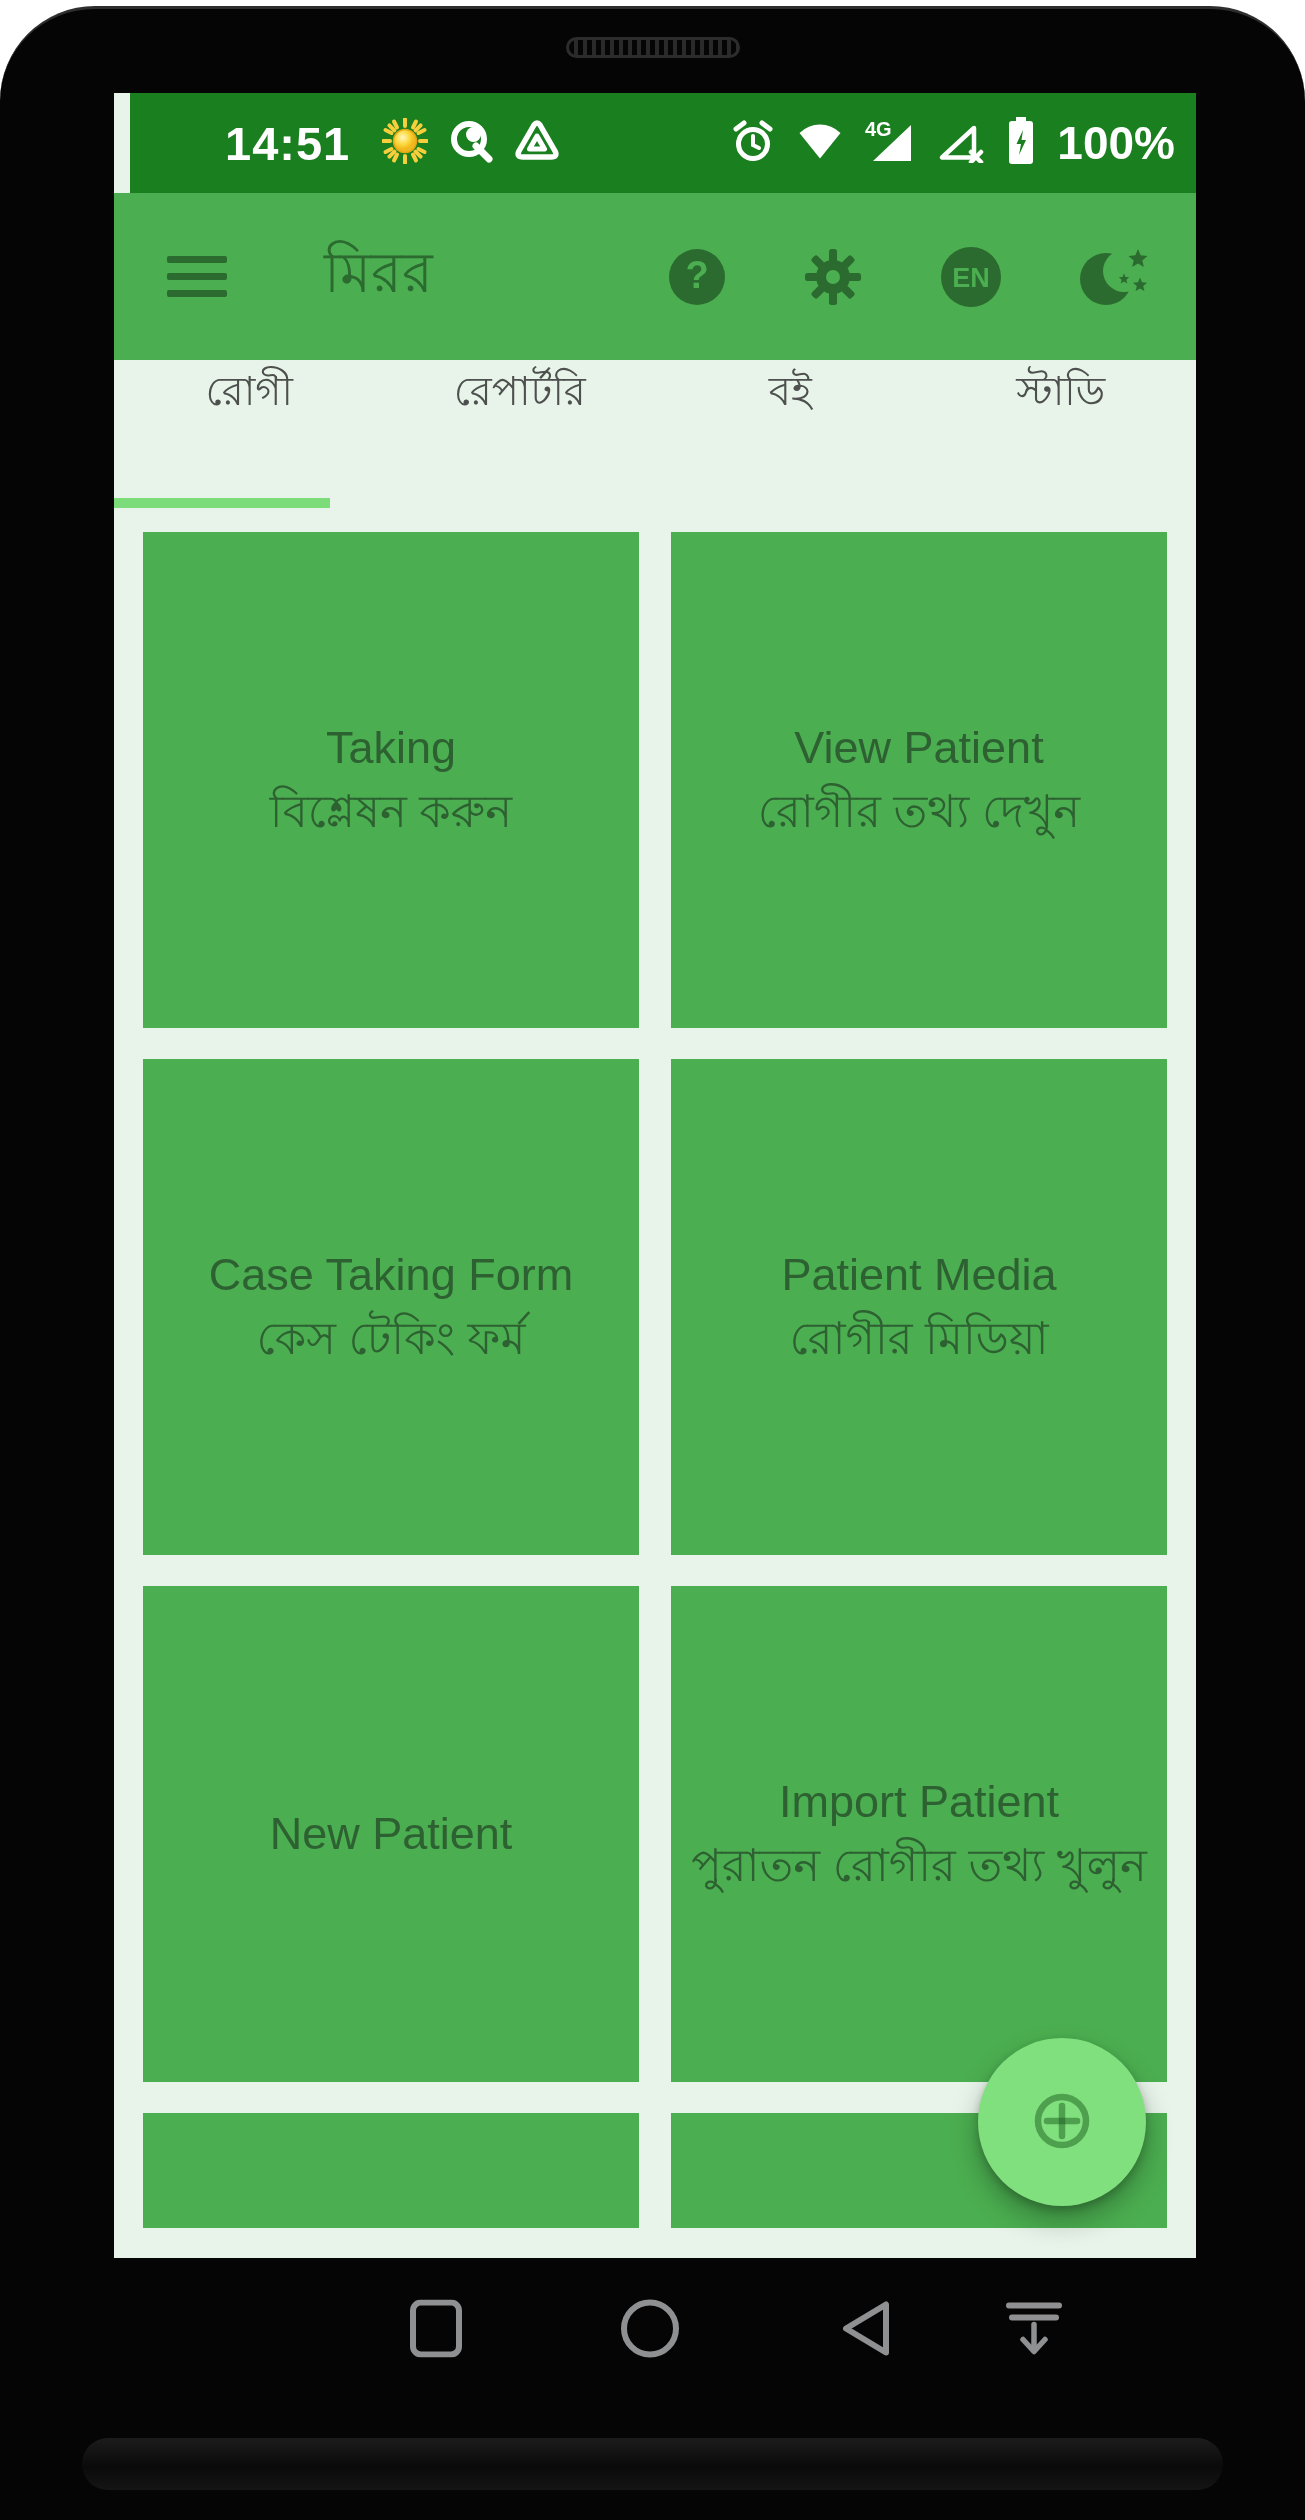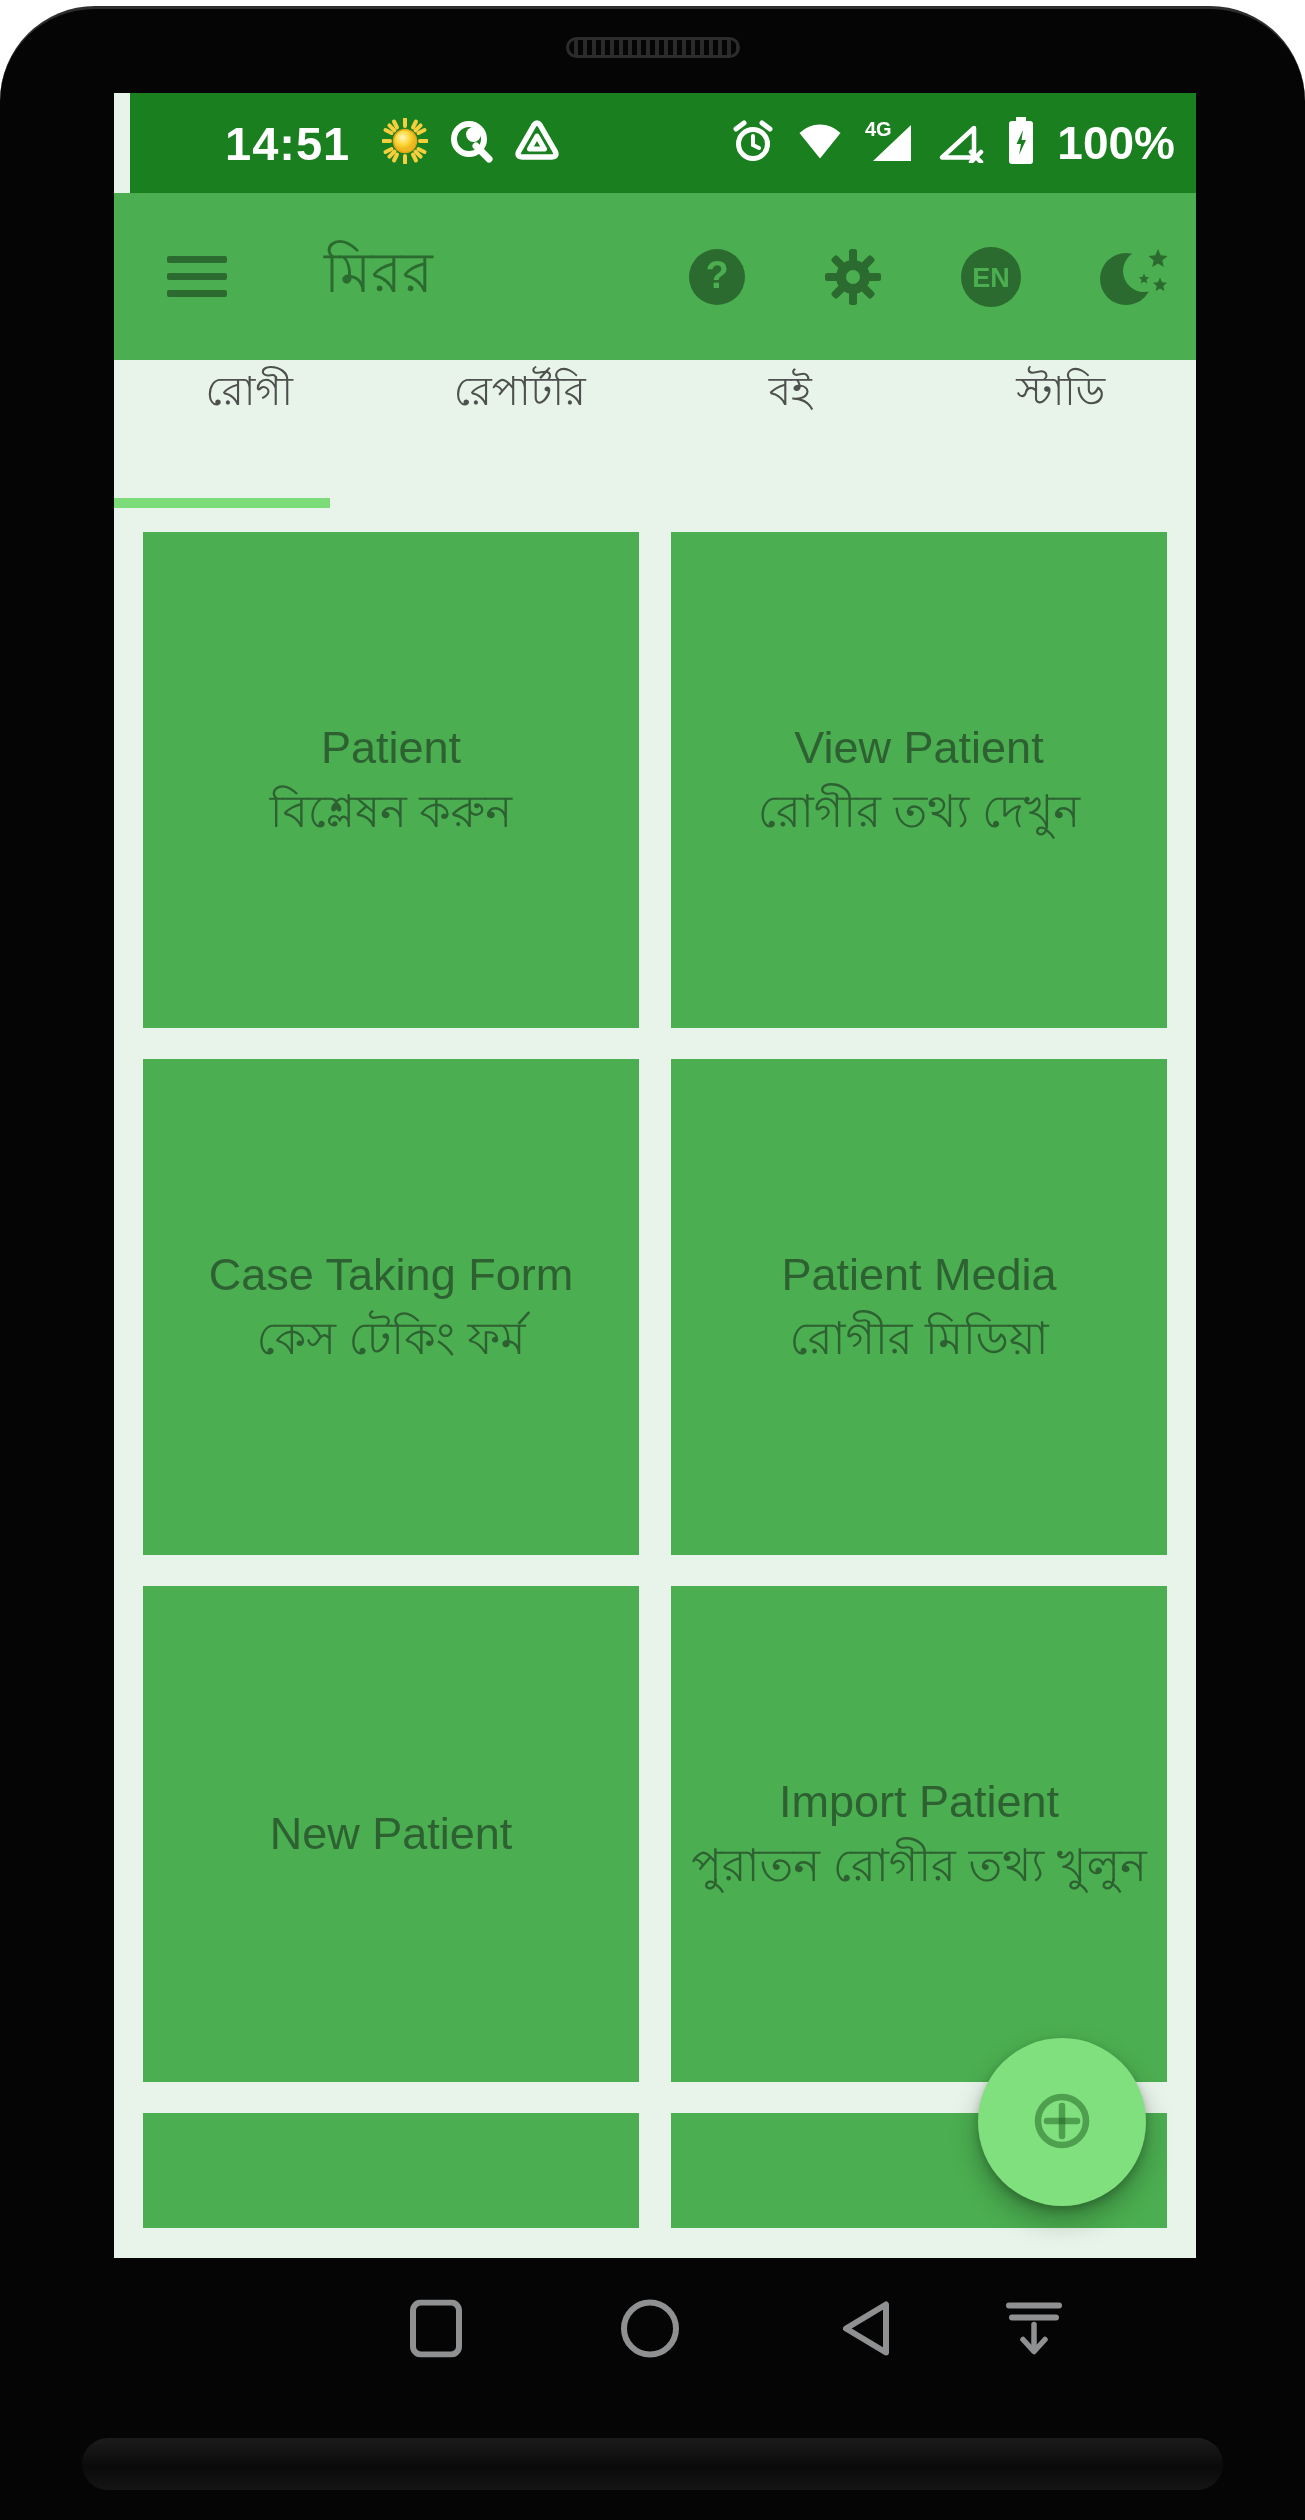--- a/index.html
+++ b/index.html
@@ -22,21 +22,21 @@
   
   .statusbar{position:absolute;left:16px;top:0;width:100%;height:100px;background:#1a7f1f;color:#fff;
              display:flex;align-items:center;box-sizing:border-box;padding:0 37px 0 95px;}
   .sb-time{font-size:47px;font-weight:600;letter-spacing:1px;margin-right:32px;}
   .sb-left{display:flex;align-items:center;gap:20px;}
   .sb-right{margin-left:auto;display:flex;align-items:center;gap:22px;}
   .sb-batt-text{font-size:46px;font-weight:600;}
 
   
   .appbar{position:absolute;left:0;top:100px;width:100%;height:167px;background:#4bae50;
-          display:flex;align-items:center;box-sizing:border-box;padding:0 20px 0 53px;
+          display:flex;align-items:center;box-sizing:border-box;padding:0 40px 0 53px;
           box-shadow:0 3px 4px rgba(0,0,0,0.18);}
   .appbar-title{font-size:56px;color:#2b6b2f;margin-left:97px;font-weight:400;}
   .appbar-actions{margin-left:auto;display:flex;align-items:center;gap:78px;}
   .icon-btn{display:flex;align-items:center;justify-content:center;cursor:pointer;background:none;border:none;padding:0;}
 
   
   .tabs{position:absolute;left:0;top:267px;width:100%;height:148px;background:#e8f4e9;display:flex;}
   .tab{flex:1 1 0;display:flex;align-items:flex-start;justify-content:center;position:relative;
        font-size:40px;color:#4d504e;cursor:pointer;}
   .tab-indicator{position:absolute;left:0;bottom:0;width:216px;height:10px;background:#7ddc7a;}
@@ -220,21 +220,21 @@
         </div>
       <div class="tab">
           <span>স্টাডি</span>
         </div>
       <div class="tab-indicator"></div>
     </div>
 
     <div class="content">
       <div class="grid">
         <div class="card">
-          <span class="card-title">Patient</span>
+          <span class="card-title">Taking</span>
           <span class="card-subtitle">বিশ্লেষন করুন</span>
         </div>
         <div class="card">
           <span class="card-title">View Patient</span>
           <span class="card-subtitle">রোগীর তথ্য দেখুন</span>
         </div>
         <div class="card">
           <span class="card-title">Case Taking Form</span>
           <span class="card-subtitle">কেস টেকিং ফর্ম</span>
         </div>

